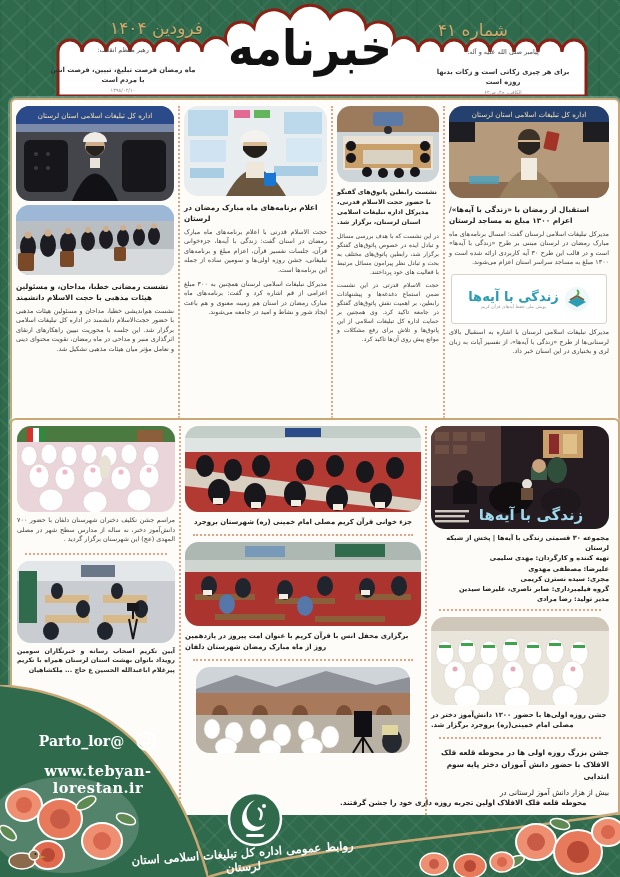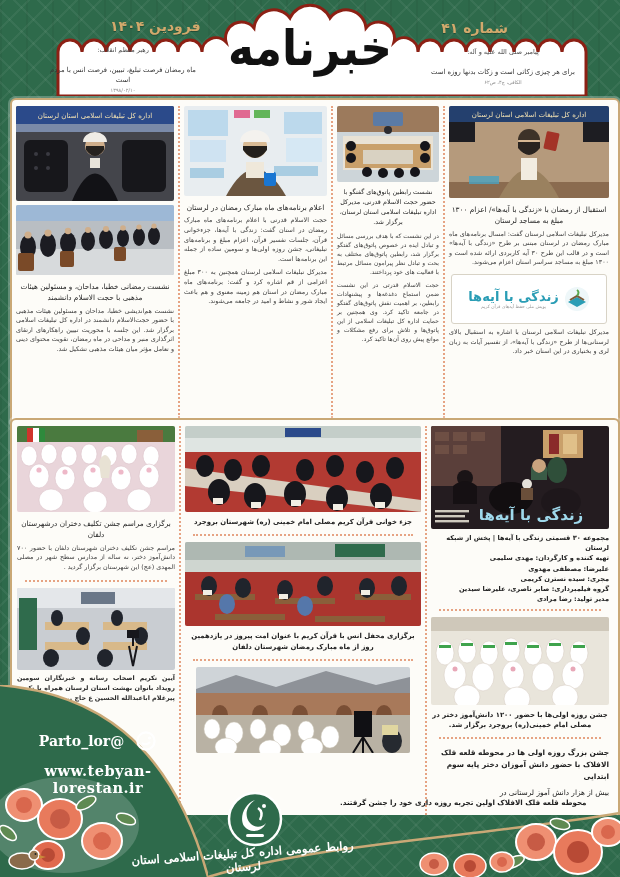--- a/index.html
+++ b/index.html
@@ -6,49 +6,49 @@
   .page{position:relative;width:620px;height:877px;overflow:hidden;
     font-family:"DejaVu Sans",sans-serif;direction:rtl;
     background-color:#2e6a4b;
     background-image:
       repeating-linear-gradient(45deg, rgba(255,255,255,.055) 0 2px, transparent 2px 17px),
       repeating-linear-gradient(-45deg, rgba(255,255,255,.05) 0 2px, transparent 2px 17px),
       repeating-linear-gradient(90deg, rgba(0,0,0,.05) 0 2px, transparent 2px 26px);}
   .abs{position:absolute;}
   
   .masthead-svg{position:absolute;left:0;top:0;width:620px;height:96px;}
-  .gold-label{position:absolute;color:#d2a96c;font-weight:bold;font-size:14px;text-shadow:0 1px 0 rgba(0,0,0,.25);}
+  .gold-label{position:absolute;color:#d2a96c;font-weight:normal;font-size:17px;text-shadow:0 1px 0 rgba(0,0,0,.25);}
   .issue{right:112px;top:20px;}
   .date{left:110px;top:18px;}
   .brand{position:absolute;left:232px;top:22px;width:160px;text-align:center;
     font-size:44px;font-weight:900;color:#111;transform:scaleY(1.12);letter-spacing:-2px;}
   .quote{position:absolute;width:150px;text-align:center;color:#4a4a4a;}
   .quote .q-src{font-size:6.5px;margin-bottom:11px;}
-  .quote .q-txt{font-size:6.8px;font-weight:normal;color:#333;line-height:1.5;}
+  .quote .q-txt{font-size:6.8px;font-weight:bold;color:#333;line-height:1.5;}
   .quote .q-ref{font-size:5px;color:#8a8a8a;margin-top:2px;}
   .quote-right{right:42px;top:48px;}
   .quote-left{left:48px;top:46px;}
   
   .box{position:absolute;background:#fdfcf8;border:2px solid #c9a876;border-radius:6px;
     box-shadow:0 0 0 2px rgba(255,255,255,.25);display:flex;direction:rtl;overflow:hidden;}
   .top-box{left:10px;top:98px;width:596px;height:312px;padding:6px 5px;}
   .bottom-box{left:10px;top:418px;width:596px;height:397px;padding:6px 5px;}
   .col{display:flex;flex-direction:column;overflow:hidden;padding:0 4px;}
   .col + .col{border-right:2px dotted #e6a383;}
   .c-w160{width:160px;flex:0 0 160px;}
   .c-w102{width:102px;flex:0 0 102px;}
   .c-w143{width:143px;flex:0 0 143px;}
   .c-w158{width:158px;flex:0 0 158px;}
   .c-w178{width:178px;flex:0 0 178px;}
   .c-w236{width:236px;flex:0 0 236px;}
-  .photo{width:100%;border-radius:2px;overflow:hidden;flex:0 0 auto;margin-bottom:4px;}
+  .photo{width:100%;border-radius:14px;overflow:hidden;flex:0 0 auto;margin-bottom:4px;}
   .photo svg{display:block;width:100%;height:100%;}
-  .a-title{font-size:7.3px;font-weight:normal;color:#1f1f1f;line-height:1.55;text-align:center;margin:2px 0 3px;}
+  .a-title{font-size:7.3px;font-weight:bold;color:#1f1f1f;line-height:1.55;text-align:left;margin:2px 0 3px;}
   .a-body{font-size:6.4px;color:#3c3c3c;line-height:1.5;text-align:justify;margin:0 0 4px;}
-  .cap{font-size:6.9px;font-weight:bold;color:#222;line-height:1.5;text-align:center;margin:1px 0 3px;}
+  .cap{font-size:6.9px;font-weight:bold;color:#222;line-height:1.5;text-align:left;margin:1px 0 3px;}
   .credits div{font-size:6.6px;font-weight:bold;color:#222;line-height:1.55;}
   .hdiv{border-top:2px dotted #e6a383;margin:4px 8px 6px;flex:0 0 auto;}
   .logo-card{border:1px solid #d8d3c6;border-radius:3px;background:#fff;height:48px;
     display:flex;align-items:center;justify-content:center;gap:5px;margin:2px 2px 4px;flex:0 0 auto;}
   .logo-card .z-title{color:#2a9db5;font-weight:900;font-size:13px;}
   .logo-card .z-sub{color:#9a9a9a;font-size:4.5px;text-align:center;}
   .bold-para{font-size:7.4px;font-weight:bold;color:#222;line-height:1.6;text-align:right;margin:2px 0;}
   
   .wedge{left:0;top:685px;width:208px;height:192px;}
   .footer-band{left:0;top:815px;width:620px;height:62px;
@@ -452,21 +452,20 @@
           <g fill="#eeb8c8">
               <circle cx="22" cy="44" r="2.6"></circle>
               <circle cx="76" cy="44" r="2.6"></circle>
               <circle cx="132" cy="44" r="2.6"></circle>
               <circle cx="48" cy="46" r="2.6"></circle>
               <circle cx="104" cy="46" r="2.6"></circle>
             </g>
           <path d="M82,36 q6,-14 12,0 l-2,16 l-8,0 Z" fill="#e8e2d4"></path>
         </svg>
       </div>
-      <h3 class="a-title">برگزاری مراسم جشن تکلیف دختران درشهرستان دلفان</h3>
       <p class="a-body">مراسم جشن تکلیف دختران شهرستان دلفان با حضور ۷۰۰ دانش‌آموز دختر، نه ساله از مدارس سطح شهر در مصلی المهدی (عج) این شهرستان برگزار گردید .</p>
       <div class="hdiv"></div>
       <div class="photo" style="height:82px">
         <svg viewBox="0 0 158 82" preserveAspectRatio="none">
           <rect width="158" height="82" fill="#c9cdd2"></rect>
           <rect width="158" height="20" fill="#e4e7ea"></rect>
           <rect x="64" y="4" width="34" height="12" fill="#6a7788"></rect>
           <rect x="2" y="10" width="18" height="52" fill="#2f6b4c"></rect>
           <g fill="#d8b98a">
               <rect x="28" y="34" width="44" height="8"></rect>

